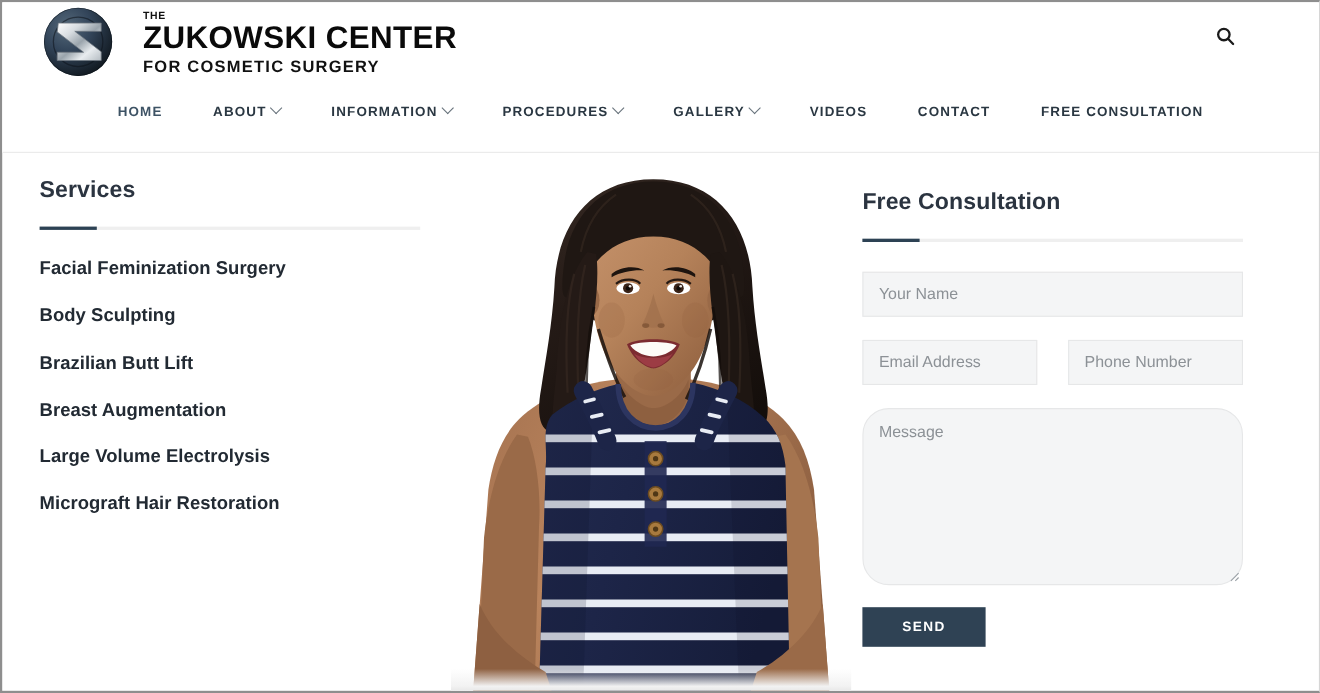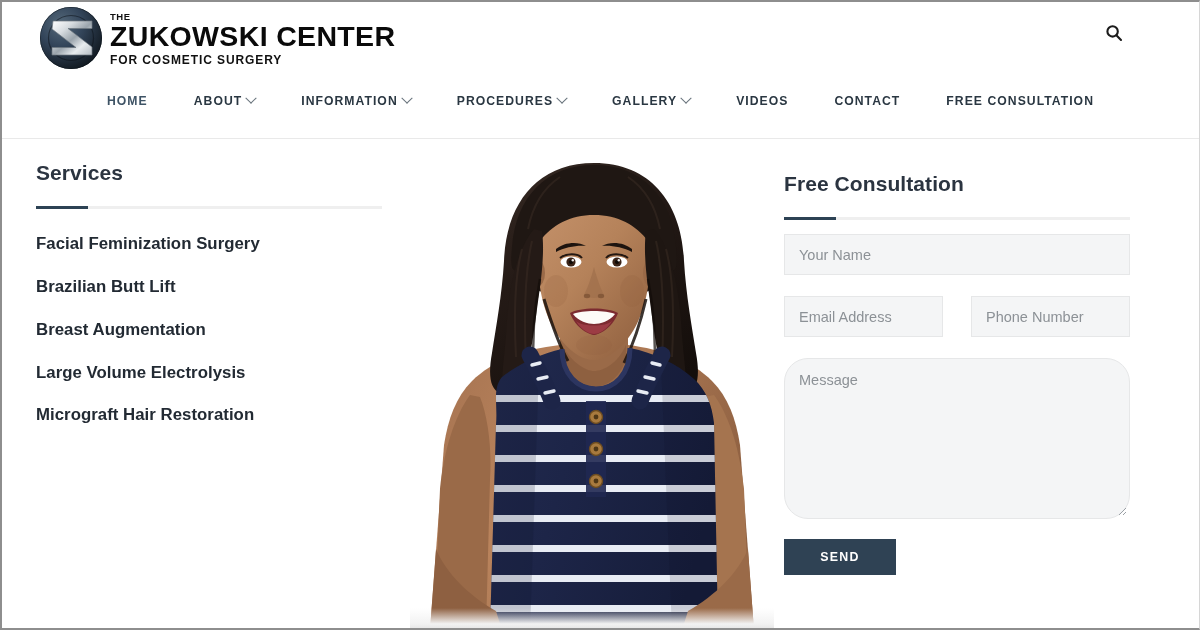--- a/index.html
+++ b/index.html
@@ -24,21 +24,21 @@
   .header {
     position: relative;
     height: 137px;
     background: #ffffff;
     border-bottom: 1px solid #e9e9e9;
   }
   .logo-block {
     position: absolute;
     left: 38px; top: 5px;
     display: flex; align-items: center;
-    gap: 8px;
+    gap: 28px;
   }
   .logo-mark {
     width: 62px; height: 62px;
     border-radius: 50%;
     position: relative;
     flex: none;
     background: radial-gradient(circle at 32% 28%, #4e6372 0%, #36485a 38%, #23303d 72%, #121a23 100%);
     box-shadow: inset 0 0 5px rgba(255,255,255,0.18);
     overflow: hidden;
   }
@@ -47,21 +47,21 @@
   .logo-the {
     font-size: 9.5px; font-weight: 700; letter-spacing: 0.06em;
     color: #111; display: block; margin-bottom: 1px;
   }
   .logo-main {
     font-size: 28.5px; font-weight: 700; letter-spacing: 0.012em;
     color: #0a0a0a; display: block; line-height: 1.02;
     font-family: "Liberation Sans", sans-serif;
   }
   .logo-sub {
-    font-size: 12px; font-weight: 700; letter-spacing: 0.075em;
+    font-size: 15px; font-weight: 700; letter-spacing: 0.075em;
     color: #111; display: block; margin-top: 3px;
   }
   .search-btn {
     position: absolute; right: 72px; top: 18px;
     width: 26px; height: 26px;
     display: flex; align-items: center; justify-content: center;
     cursor: pointer;
   }
 
   
@@ -119,21 +119,21 @@
   .svc-item {
     font-size: 16.8px; font-weight: 700;
     color: #222a33;
     letter-spacing: 0.002em;
     margin-bottom: 23.5px;
     cursor: pointer;
     line-height: 1.15;
   }
 
   
-  .form { margin-top: 14px; }
+  .form { margin-top: 27px; }
   .fld {
     width: 100%;
     background: #f4f5f6;
     border: 1px solid #e6e7e8;
     font-family: "Liberation Sans", sans-serif;
     font-size: 14.5px;
     color: #3c434a;
     padding: 0 14px;
     height: 41px;
     outline: none;
@@ -262,20 +262,21 @@
     </nav>
   </div>
 
   <div class="content">
 
     <div class="col-services">
       <h2 class="sec-title">Services</h2>
       <div class="rule"></div>
       <div class="svc-list">
         <div class="svc-item">Facial Feminization Surgery</div>
+        <div class="svc-item">Body Sculpting</div>
         <div class="svc-item">Brazilian Butt Lift</div>
         <div class="svc-item">Breast Augmentation</div>
         <div class="svc-item">Large Volume Electrolysis</div>
         <div class="svc-item">Micrograft Hair Restoration</div>
       </div>
     </div>
 
     <div class="photo">
       <svg width="364" height="481" viewBox="0 0 364 481">
         <defs>

